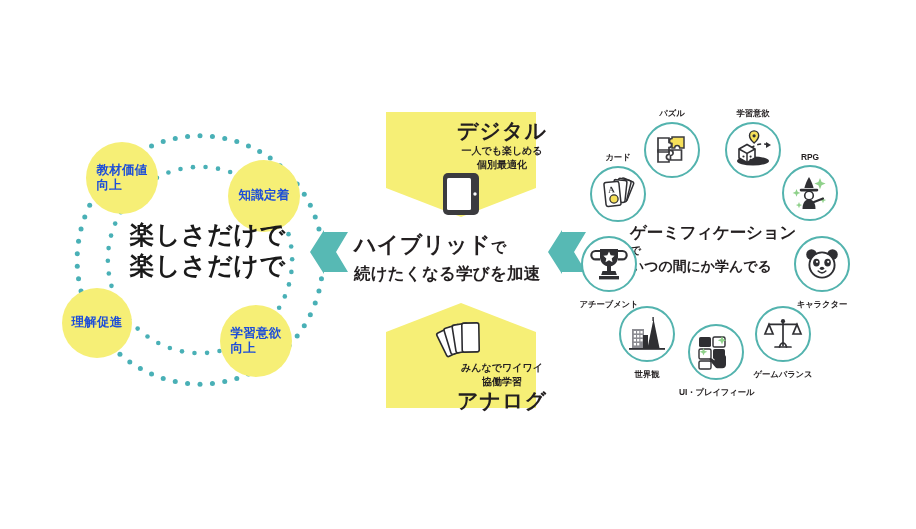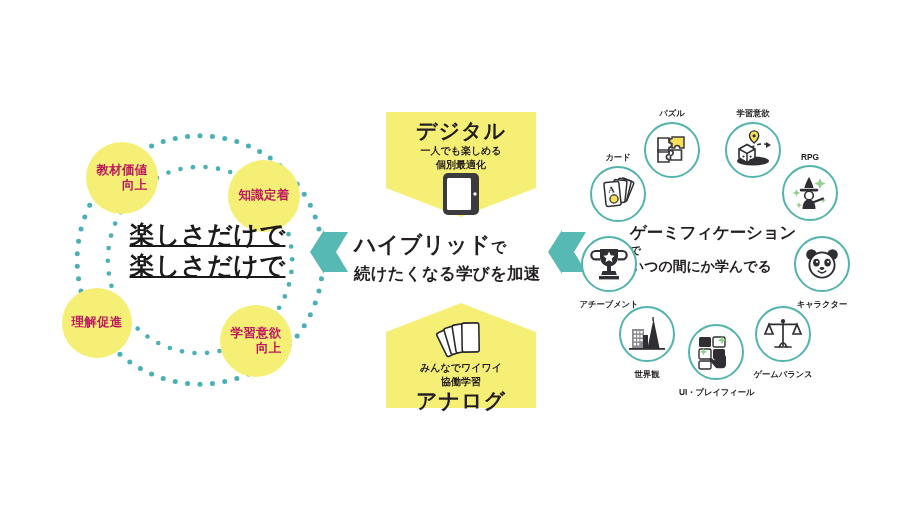--- a/index.html
+++ b/index.html
@@ -18,51 +18,50 @@
 
   
   #left-cluster{left:50px;top:120px;width:300px;height:280px;}
 
   .dot-ring{position:absolute;left:0;top:0;}
 
   .outcome-bubble{
     position:absolute;border-radius:50%;
     background:#f6ef76;
     display:flex;align-items:center;justify-content:center;
-    text-align:right;line-height:1.22;
-    font-weight:700;color:#be185d;
+    text-align:left;line-height:1.22;
+    font-weight:700;color:#1d4ed8;
     font-size:12.5px;letter-spacing:.2px;
   }
   .ob-1{width:72px;height:72px;left:36px;top:22px;}
   .ob-2{width:72px;height:72px;left:178px;top:40px;}
   .ob-3{width:70px;height:70px;left:12px;top:168px;}
   .ob-4{width:72px;height:72px;left:170px;top:185px;}
 
   #center-headline{
     position:absolute;left:50px;top:99px;width:215px;
     text-align:center;font-weight:700;font-size:25px;
     line-height:1.22;letter-spacing:.5px;color:#1a1a1a;
     white-space:nowrap;
-    text-decoration:underline;
   }
   #center-headline span{display:block;}
 
   
   .arrow-left{position:absolute;width:40px;height:44px;}
 
   
   #mid{left:366px;top:112px;width:190px;height:296px;}
 
   .pent{position:absolute;left:20px;width:150px;height:105px;}
   .pent-top{top:0;}
   .pent-bot{top:191px;}
 
   .pent-label{
     position:absolute;left:0;width:150px;text-align:center;
-    color:#231f20;pointer-events:none;
+    color:#231f20;pointer-events:none;padding-left:41px;
   }
   .big-kana{font-size:21px;font-weight:700;letter-spacing:1px;}
   .sub-kana{font-size:10px;font-weight:700;line-height:1.35;}
 
   #hybrid-text{
     position:absolute;left:-12px;top:118px;width:214px;text-align:left;
   }
   #hybrid-l1{font-size:22px;font-weight:700;letter-spacing:.3px;white-space:nowrap;}
   #hybrid-l1 .small{font-size:15px;font-weight:700;}
   #hybrid-l2{font-size:16.5px;font-weight:700;letter-spacing:.2px;margin-top:3px;white-space:nowrap;}

